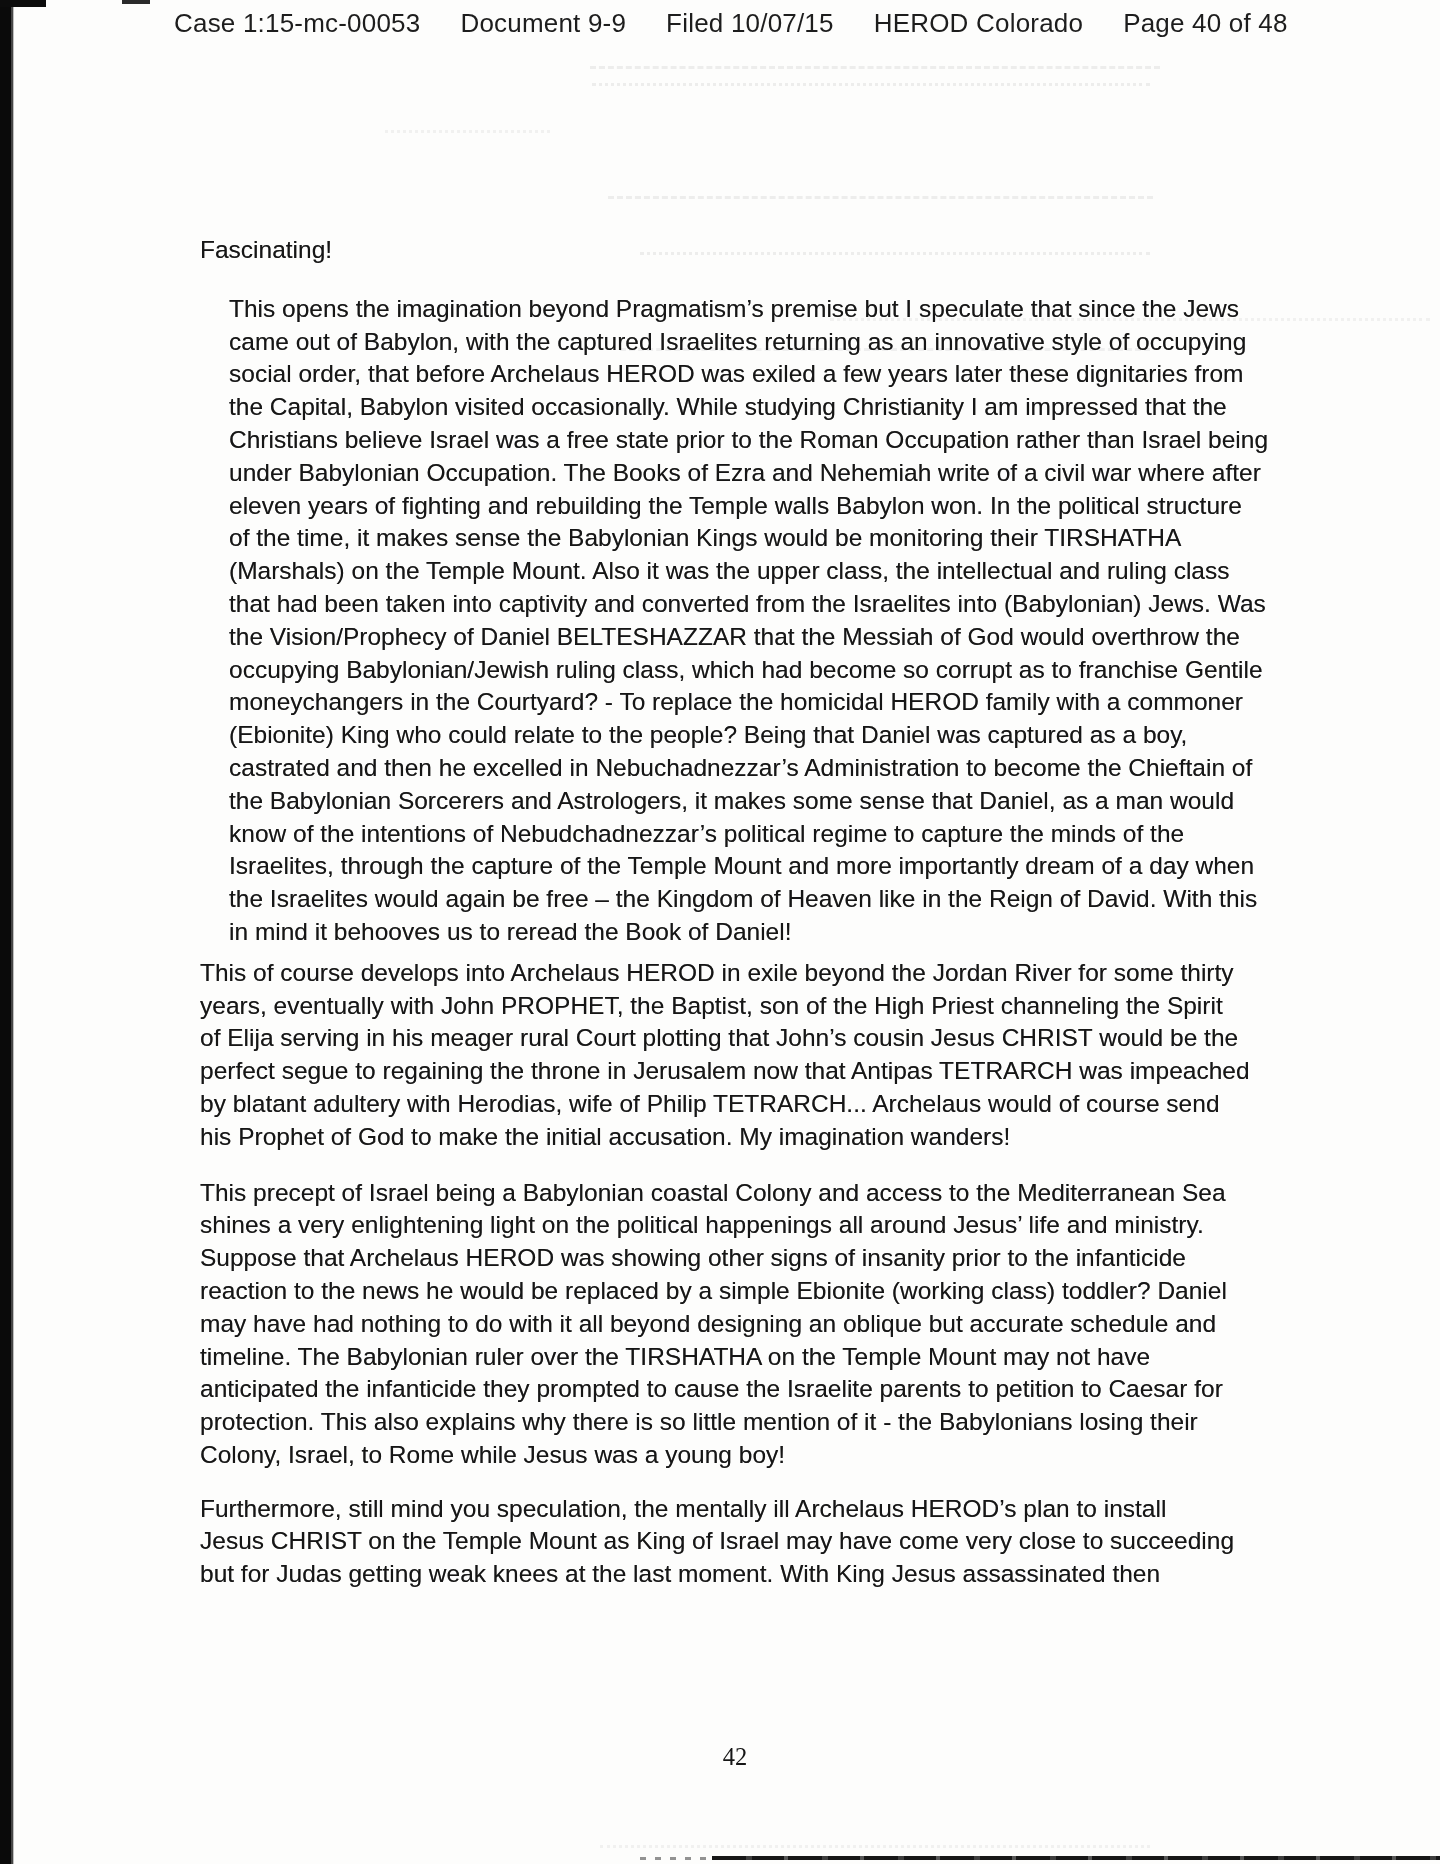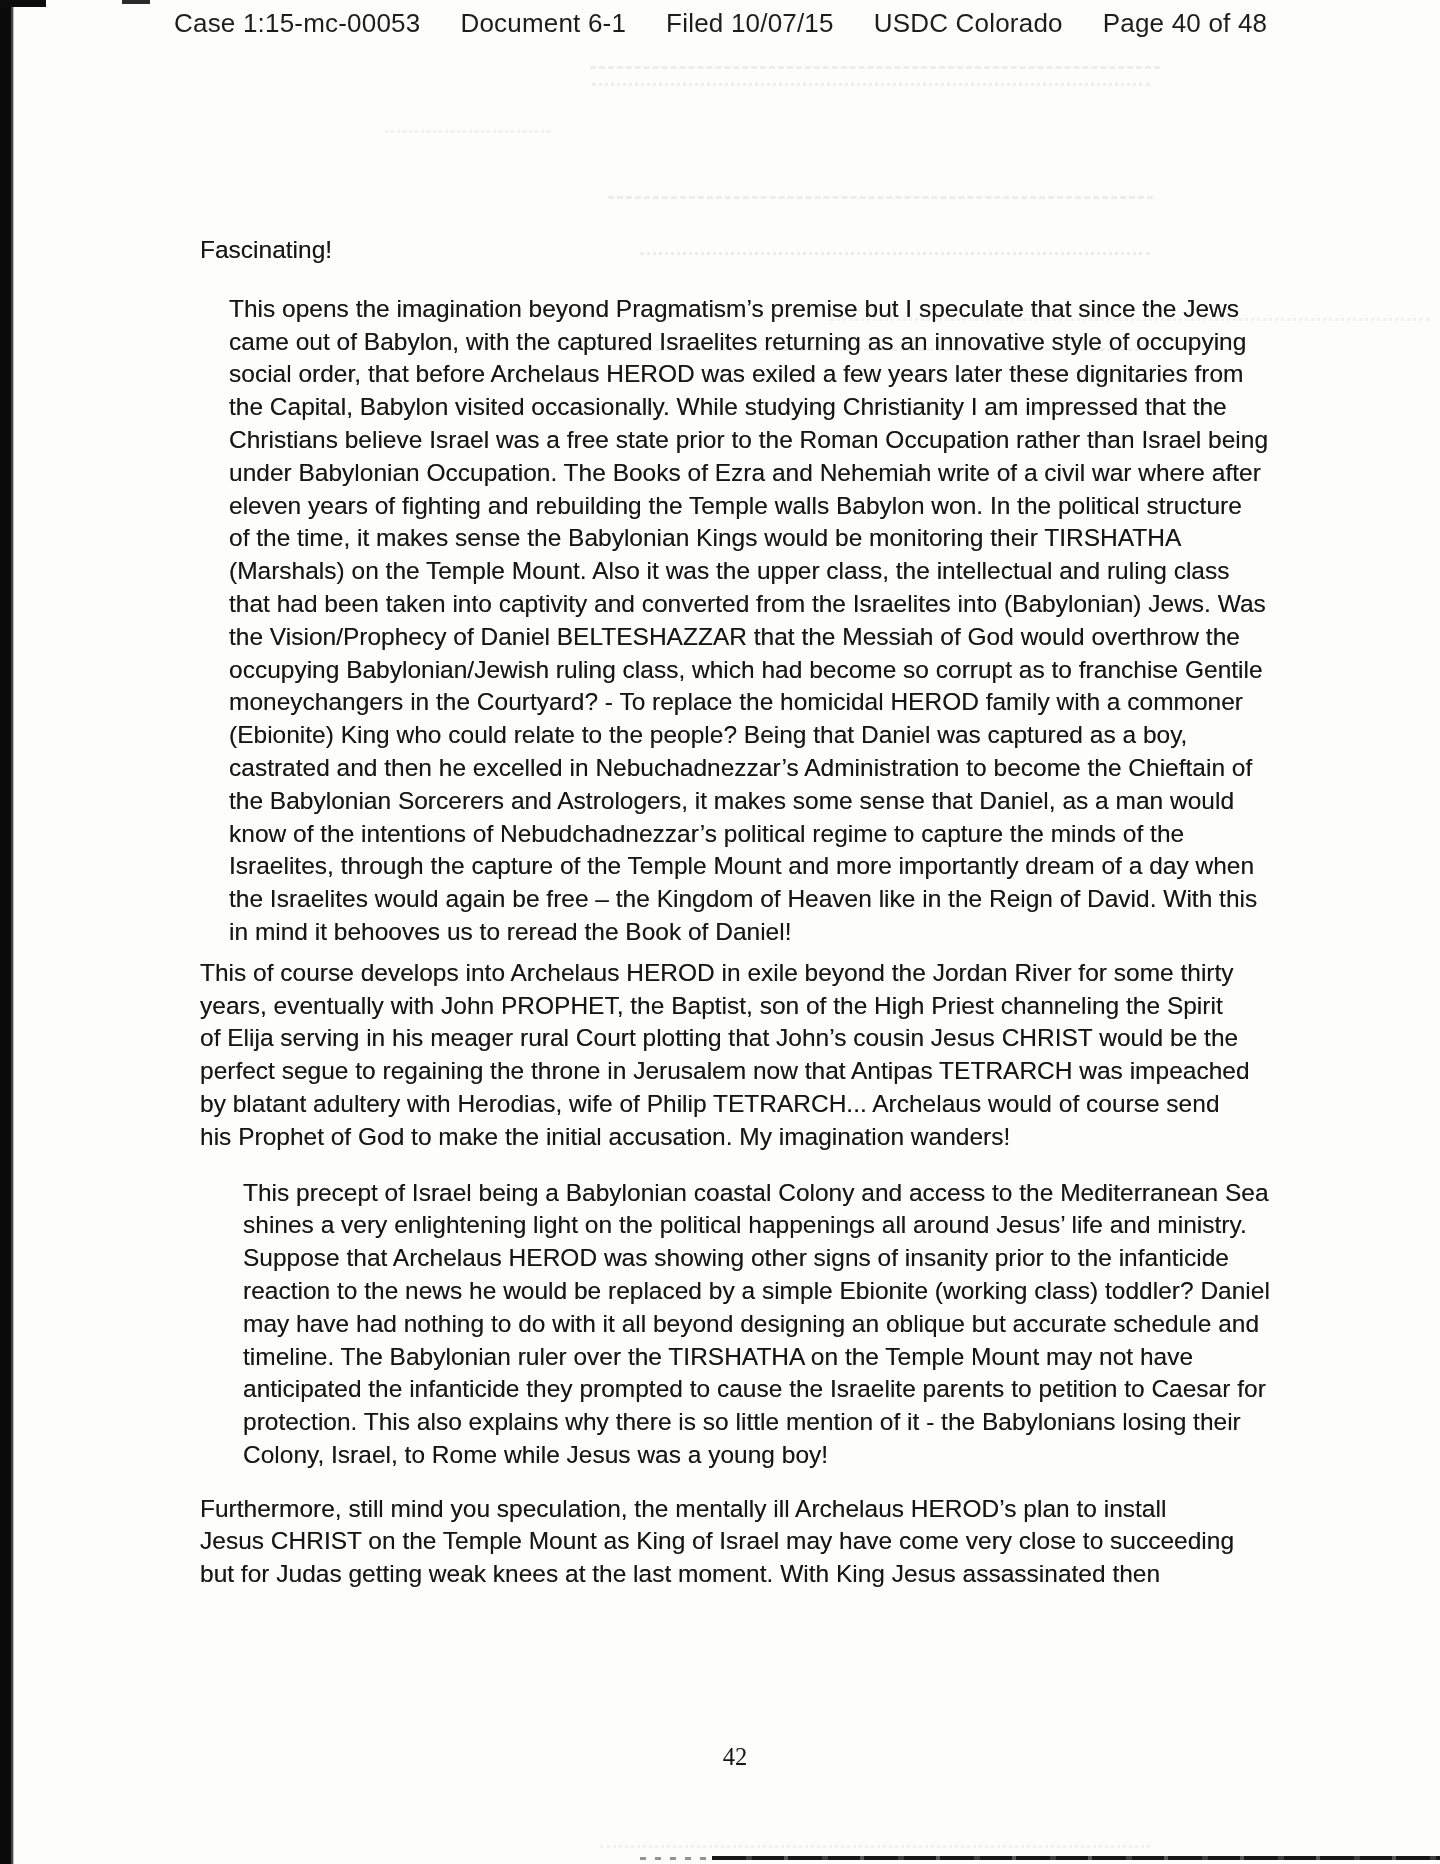--- a/index.html
+++ b/index.html
@@ -55,21 +55,21 @@
   .salutation { margin: 0; }
   .heading {
     margin: 36px 30px 0 0;
     font-size: 25px; font-weight: bold;
     text-align: center;
     letter-spacing: .1px;
   }
   .para { margin: 0; white-space: pre-line; }
   .para.p1 { margin-top: 26px; margin-left: 29px; }
   .para.p2 { margin-top: 8px; }
-  .para.p3 { margin-top: 23px; margin-left: 43px; }
+  .para.p3 { margin-top: 23px; }
   .para.p4 { margin-top: 21px; }
 
   .page-number {
     position: absolute; top: 1743px; left: 208px; width: 1054px;
     text-align: center;
     font-family: "Liberation Serif", serif;
     font-size: 24.5px; color: #161616;
   }
 </style>
 </head>
@@ -85,23 +85,23 @@
   <div class="noise dots" style="left:592px; top:83px; width:558px;"></div>
   <div class="noise dots" style="left:385px; top:130px; width:165px; opacity:.4;"></div>
   <div class="noise" style="left:608px; top:196px; width:545px;"></div>
   <div class="noise dots" style="left:640px; top:252px; width:510px;"></div>
   <div class="noise dots" style="left:830px; top:318px; width:600px; opacity:.4;"></div>
   <div class="noise" style="left:620px; top:348px; width:530px; opacity:.45;"></div>
   <div class="noise dots" style="left:600px; top:1845px; width:550px; opacity:.4;"></div>
 
   <div class="doc-header">
     <span>Case 1:15-mc-00053</span>
-    <span>Document 6-1</span>
+    <span>Document 9-9</span>
     <span>Filed 10/07/15</span>
-    <span>USDC Colorado</span>
+    <span>HEROD Colorado</span>
     <span>Page 40 of 48</span>
   </div>
 
   <div class="content">
     <p class="salutation">Fascinating!</p>
     <p class="para p1">This opens the imagination beyond Pragmatism’s premise but I speculate that since the Jews
 came out of Babylon, with the captured Israelites returning as an innovative style of occupying
 social order, that before Archelaus HEROD was exiled a few years later these dignitaries from
 the Capital, Babylon visited occasionally. While studying Christianity I am impressed that the
 Christians believe Israel was a free state prior to the Roman Occupation rather than Israel being

